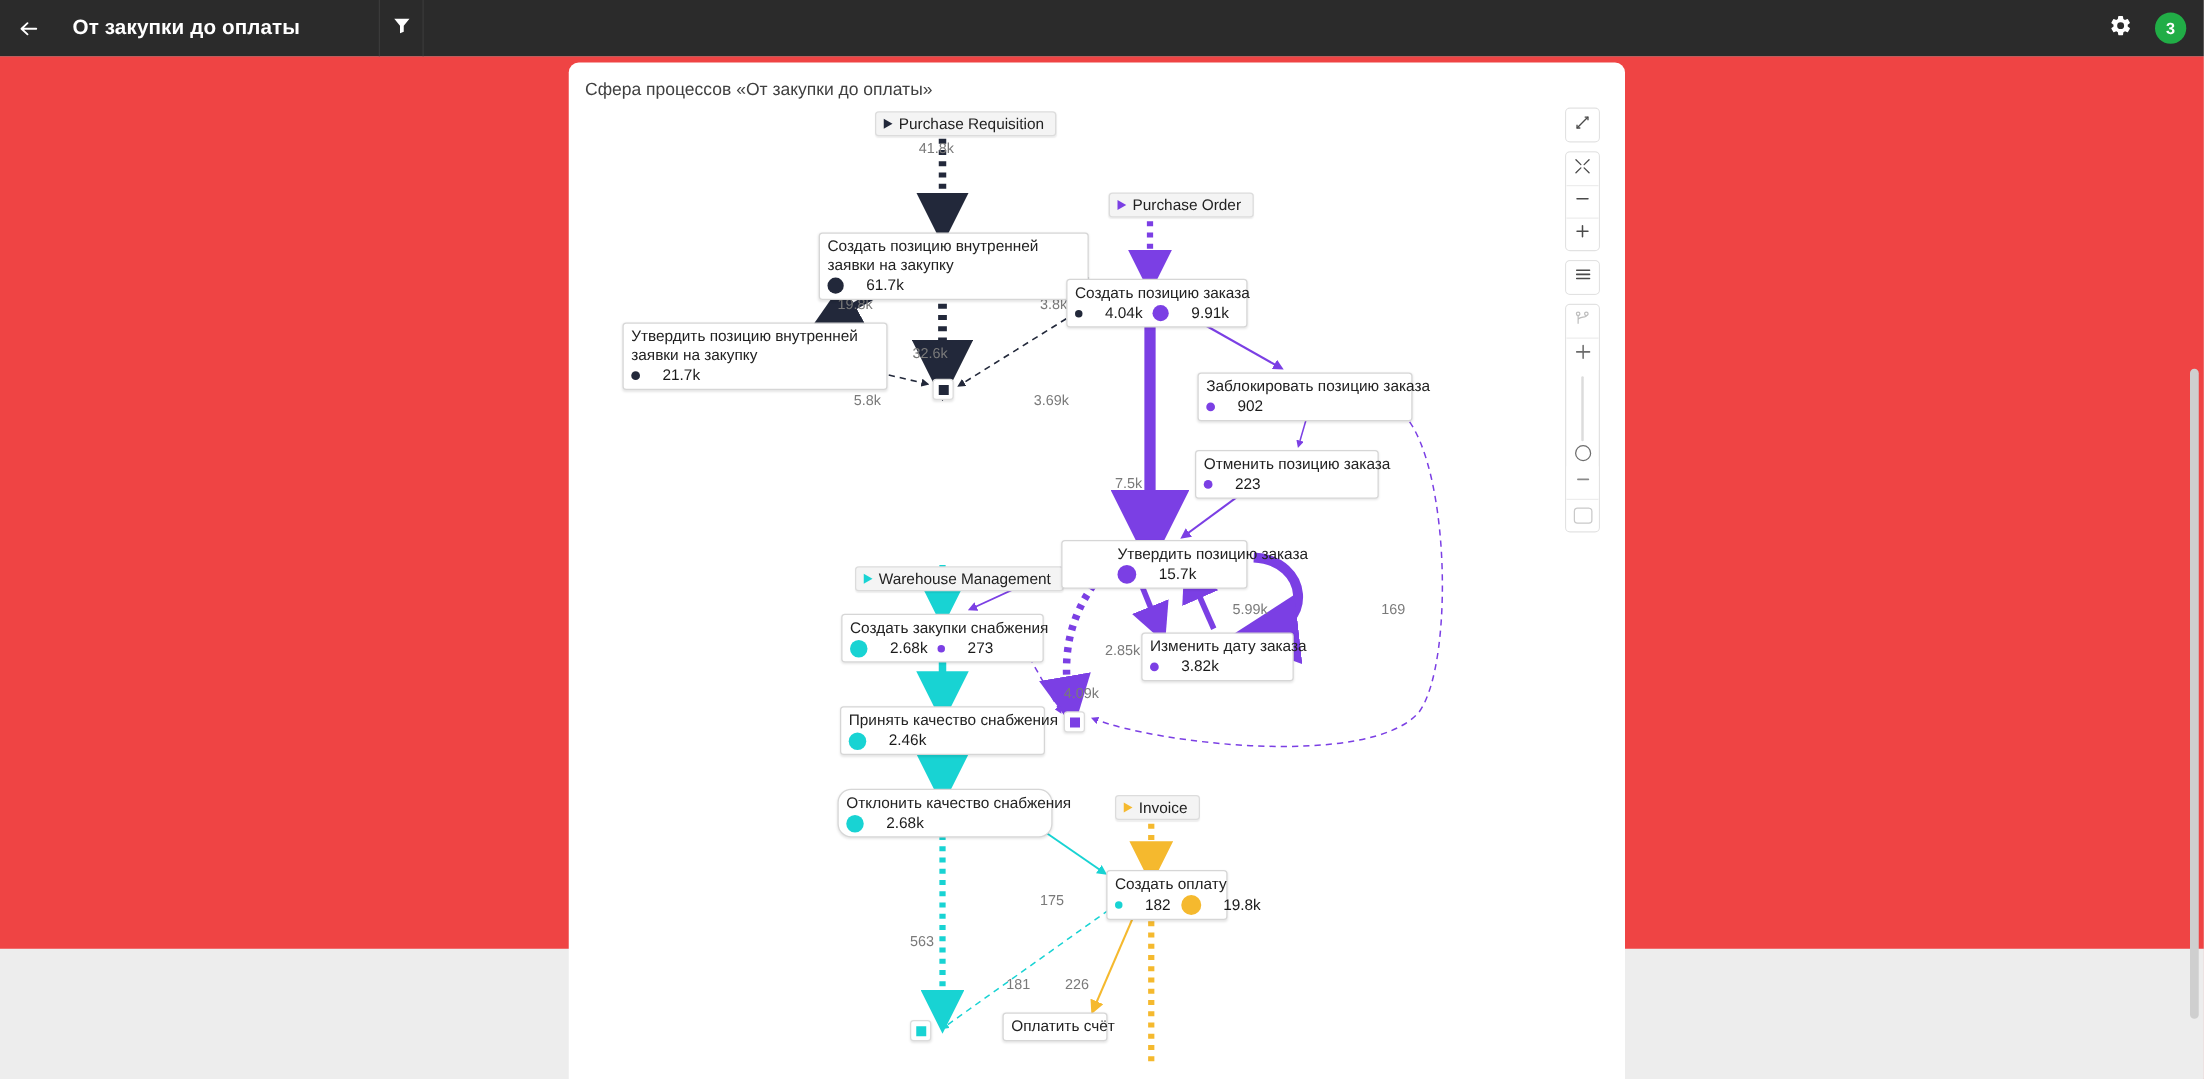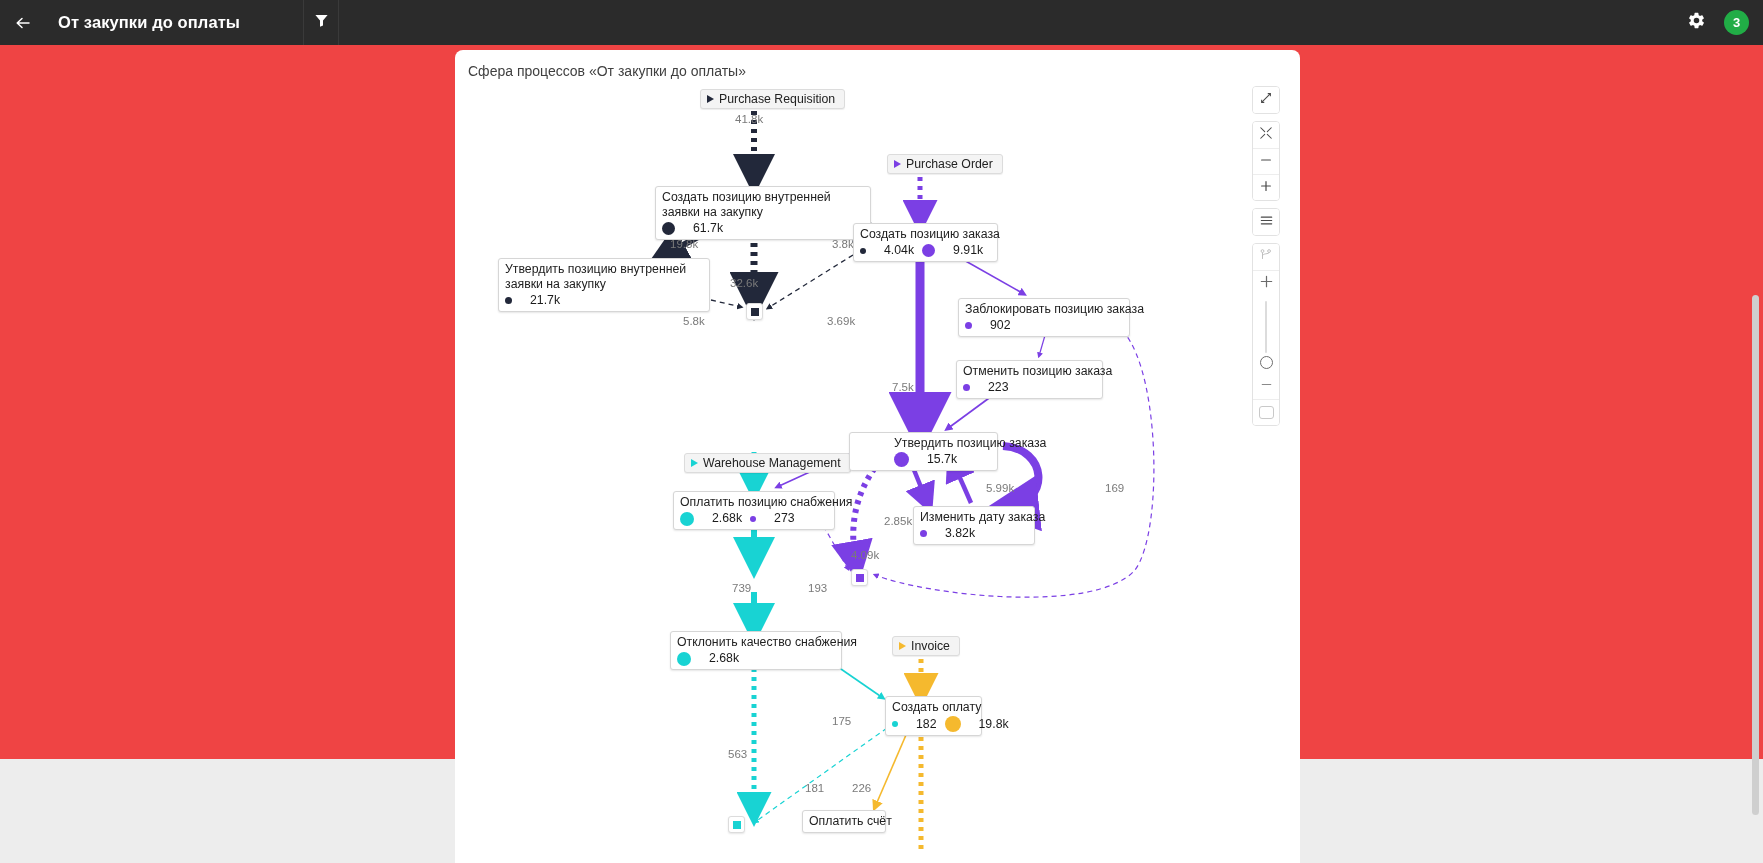--- a/index.html
+++ b/index.html
@@ -362,35 +362,44 @@
       <span class="node-label">Изменить дату заказа</span>
       <span class="metrics">
         <span class="metric">
           <i class="dot" style="width:7px;height:7px;background:#7B3FE4;"></i>
           <span class="mval">3.82k</span>
         </span>
       </span>
     </div>
 
     <div class="node" style="left:218px; top:441px; width:162px;">
-      <span class="node-label">Оплатить позицию снабжения</span>
+      <span class="node-label">Создать закупки снабжения</span>
       <span class="metrics">
         <span class="metric">
           <i class="dot" style="width:14px;height:14px;background:#18D3D3;"></i>
           <span class="mval">2.68k</span>
         </span>
         <span class="metric">
           <i class="dot" style="width:6px;height:6px;background:#7B3FE4;"></i>
           <span class="mval">273</span>
         </span>
       </span>
     </div>
 
-
-    <div class="node" style="left:215px; top:581px; width:172px;">
+    <div class="node" style="left:217px; top:515px; width:164px;">
+      <span class="node-label">Принять качество снабжения</span>
+      <span class="metrics">
+        <span class="metric">
+          <i class="dot" style="width:14px;height:14px;background:#18D3D3;"></i>
+          <span class="mval">2.46k</span>
+        </span>
+      </span>
+    </div>
+
+    <div class="node" style="left:215px; top:581px; width:172px;border-radius:11px;">
       <span class="node-label">Отклонить качество снабжения</span>
       <span class="metrics">
         <span class="metric">
           <i class="dot" style="width:14px;height:14px;background:#18D3D3;"></i>
           <span class="mval">2.68k</span>
         </span>
       </span>
     </div>
 
     <div class="node" style="left:430px; top:646px; width:97px;">

